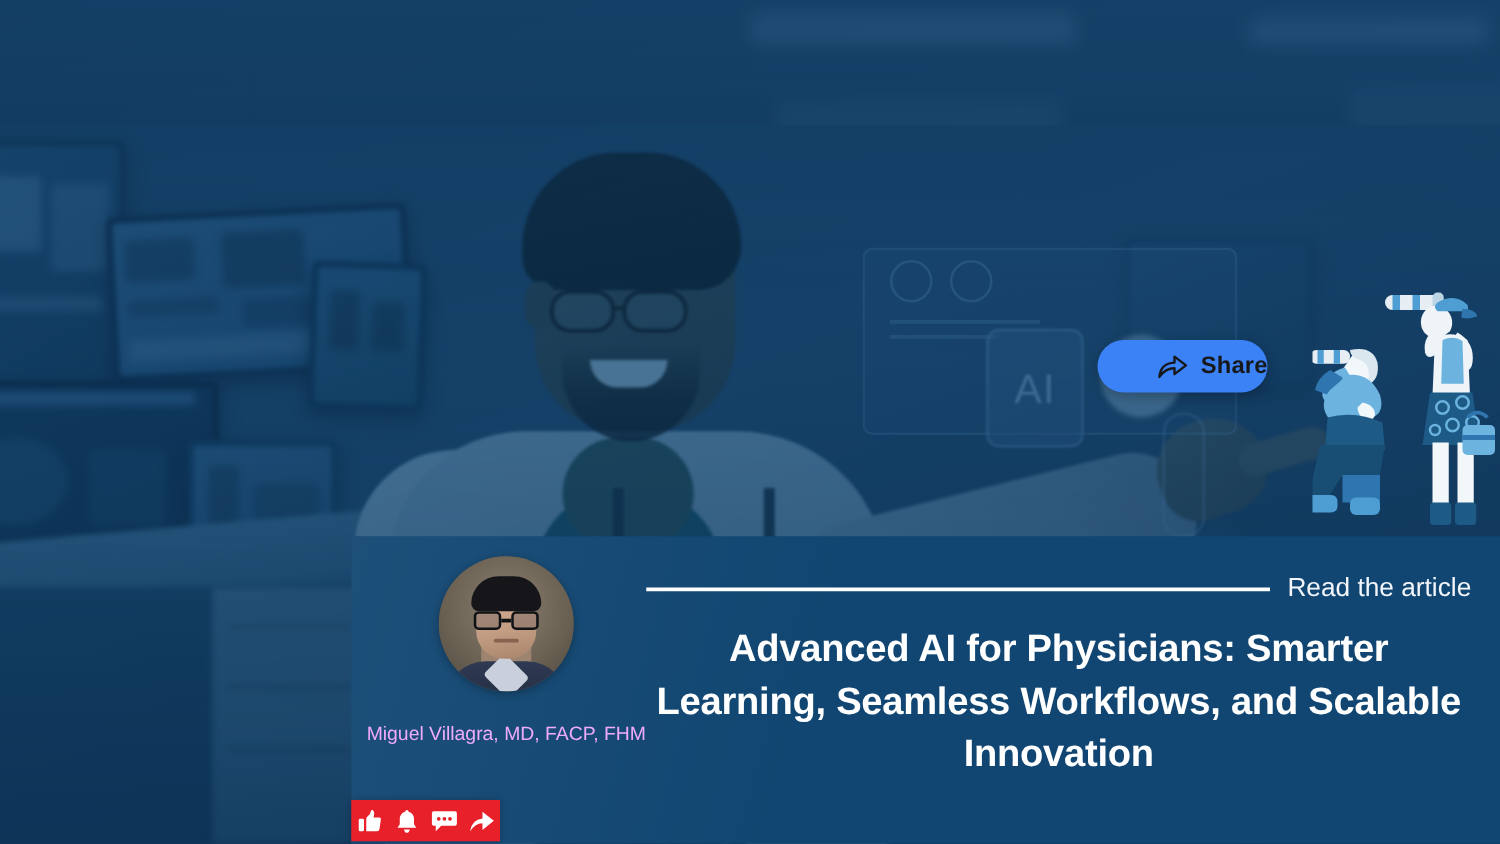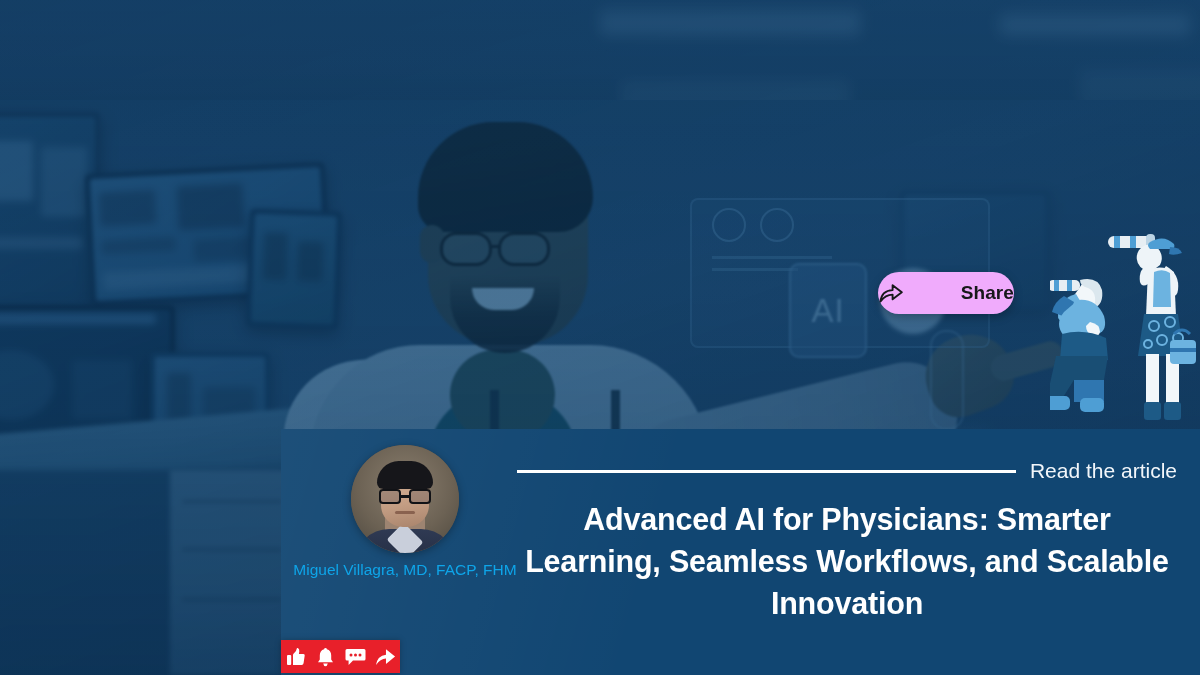--- a/index.html
+++ b/index.html
@@ -152,22 +152,22 @@
     mix-blend-mode:multiply;
   }
   .wash2 {
     position:absolute; inset:0;
     background:linear-gradient(180deg, rgba(23,84,132,.30) 0%, rgba(16,66,108,.42) 100%);
   }
 
   
   .share-btn {
     position:absolute; left:878px; top:272px; width:136px; height:42px;
-    background:#f0abfc; border-radius:21px;
-    display:flex; align-items:center; justify-content:space-between; gap:10px;
+    background:#3b82f6; border-radius:21px;
+    display:flex; align-items:center; justify-content:flex-end; gap:10px;
     box-shadow:0 3px 10px rgba(0,0,0,.25);
     cursor:pointer;
   }
   .share-btn .lbl { font-size:19px; font-weight:bold; color:#17181a; letter-spacing:.1px; }
 
   
   .illus { position:absolute; left:1050px; top:218px; width:150px; height:212px; }
 
   
   .panel {
@@ -214,21 +214,21 @@
   .av-glasses i {
     position:absolute; top:0; width:22px; height:15px;
     border:2.5px solid #111216; border-radius:4px; background:rgba(40,45,60,.25);
   }
   .av-glasses i.l { left:0; } .av-glasses i.r { right:0; }
   .av-glasses b { position:absolute; left:22px; top:6px; width:8px; height:2.5px; background:#111216; }
   .av-mouth { position:absolute; left:44px; top:66px; width:20px; height:3px;
     background:rgba(110,70,55,.65); border-radius:2px; }
 
   .author-name {
-    margin-top:8px; color:#0ea5e9; font-size:15.5px; text-align:left; white-space:nowrap;
+    margin-top:26px; color:#f0abfc; font-size:15.5px; text-align:left; white-space:nowrap;
   }
 
   .engage-bar {
     position:absolute; left:281px; top:640px; width:119px; height:33px;
     background:#e8202a;
     display:flex; align-items:center; justify-content:space-around;
     box-shadow:0 0 6px rgba(0,0,0,.25);
   }
   .engage-bar .eicon { width:21px; height:21px; display:flex; align-items:center; justify-content:center; }
 

